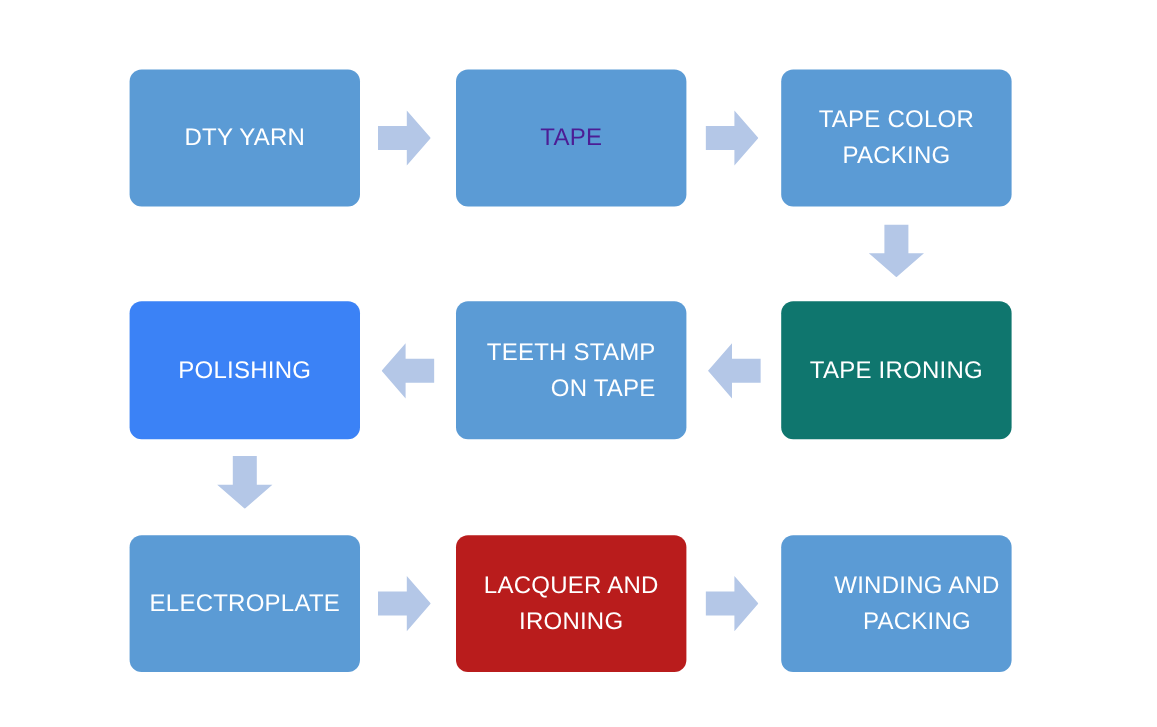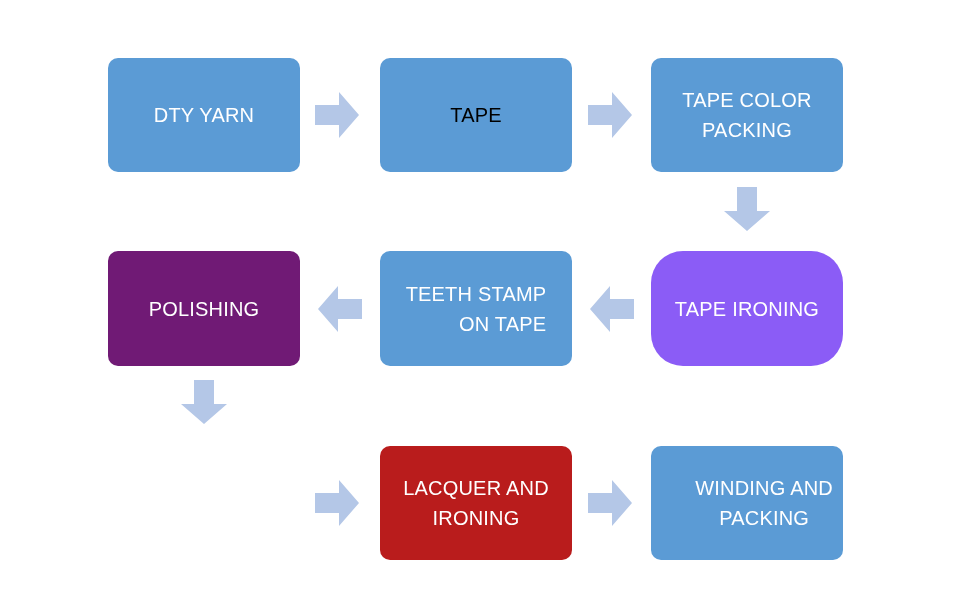--- a/index.html
+++ b/index.html
@@ -79,71 +79,74 @@
     <span class="node-label" style="color: rgb(255, 255, 255);">DTY YARN</span>
   </div>
 
   <div class="arrow arrow-h-right a-r1c1c2">
     <svg width="44" height="52" viewBox="0 0 44 52" xmlns="http://www.w3.org/2000/svg" aria-hidden="true">
       <polygon points="0,16 24,16 24,3 44,26 24,49 24,36 0,36" fill="#b4c7e7"></polygon>
     </svg>
   </div>
 
   <div class="node col-2 row-1" style="background: rgb(91, 155, 213);">
-    <span class="node-label" style="color: #000000;">TAPE</span>
+    <span class="node-label" style="color: #4c1d95;">TAPE</span>
   </div>
 
   <div class="arrow arrow-h-right a-r1c2c3">
     <svg width="44" height="52" viewBox="0 0 44 52" xmlns="http://www.w3.org/2000/svg" aria-hidden="true">
       <polygon points="0,16 24,16 24,3 44,26 24,49 24,36 0,36" fill="#b4c7e7"></polygon>
     </svg>
   </div>
 
   <div class="node col-3 row-1" style="background: rgb(91, 155, 213);">
     <span class="node-label" style="color: rgb(255, 255, 255);">TAPE COLOR
 PACKING</span>
   </div>
 
   <div class="arrow arrow-v-down a-c3r1r2">
     <svg width="52" height="44" viewBox="0 0 52 44" xmlns="http://www.w3.org/2000/svg" aria-hidden="true">
       <polygon points="16,0 36,0 36,24 49,24 26,44 3,24 16,24" fill="#b4c7e7"></polygon>
     </svg>
   </div>
 
-  <div class="node col-1 row-2" style="background: #701a75;">
+  <div class="node col-1 row-2" style="background: #3b82f6;">
     <span class="node-label" style="color: rgb(255, 255, 255);">POLISHING</span>
   </div>
 
   <div class="arrow arrow-h-left a-r2c2c1">
     <svg width="44" height="52" viewBox="0 0 44 52" xmlns="http://www.w3.org/2000/svg" aria-hidden="true">
       <polygon points="44,16 20,16 20,3 0,26 20,49 20,36 44,36" fill="#b4c7e7"></polygon>
     </svg>
   </div>
 
   <div class="node col-2 row-2" style="background: rgb(91, 155, 213);">
     <span class="node-label" style="color: rgb(255, 255, 255); text-align: right;">TEETH STAMP
 ON TAPE</span>
   </div>
 
   <div class="arrow arrow-h-left a-r2c3c2">
     <svg width="44" height="52" viewBox="0 0 44 52" xmlns="http://www.w3.org/2000/svg" aria-hidden="true">
       <polygon points="44,16 20,16 20,3 0,26 20,49 20,36 44,36" fill="#b4c7e7"></polygon>
     </svg>
   </div>
 
-  <div class="node col-3 row-2" style="background: #8b5cf6; border-radius: 32px;">
+  <div class="node col-3 row-2" style="background: #0f766e;">
     <span class="node-label" style="color: rgb(255, 255, 255);">TAPE IRONING</span>
   </div>
 
   <div class="arrow arrow-v-down a-c1r2r3">
     <svg width="52" height="44" viewBox="0 0 52 44" xmlns="http://www.w3.org/2000/svg" aria-hidden="true">
       <polygon points="16,0 36,0 36,24 49,24 26,44 3,24 16,24" fill="#b4c7e7"></polygon>
     </svg>
   </div>
 
+  <div class="node col-1 row-3" style="background: rgb(91, 155, 213);">
+    <span class="node-label" style="color: rgb(255, 255, 255);">ELECTROPLATE</span>
+  </div>
 
   <div class="arrow arrow-h-right a-r3c1c2">
     <svg width="44" height="52" viewBox="0 0 44 52" xmlns="http://www.w3.org/2000/svg" aria-hidden="true">
       <polygon points="0,16 24,16 24,3 44,26 24,49 24,36 0,36" fill="#b4c7e7"></polygon>
     </svg>
   </div>
 
   <div class="node col-2 row-3" style="background: #b91c1c;">
     <span class="node-label" style="color: rgb(255, 255, 255);">LACQUER AND
 IRONING</span>

